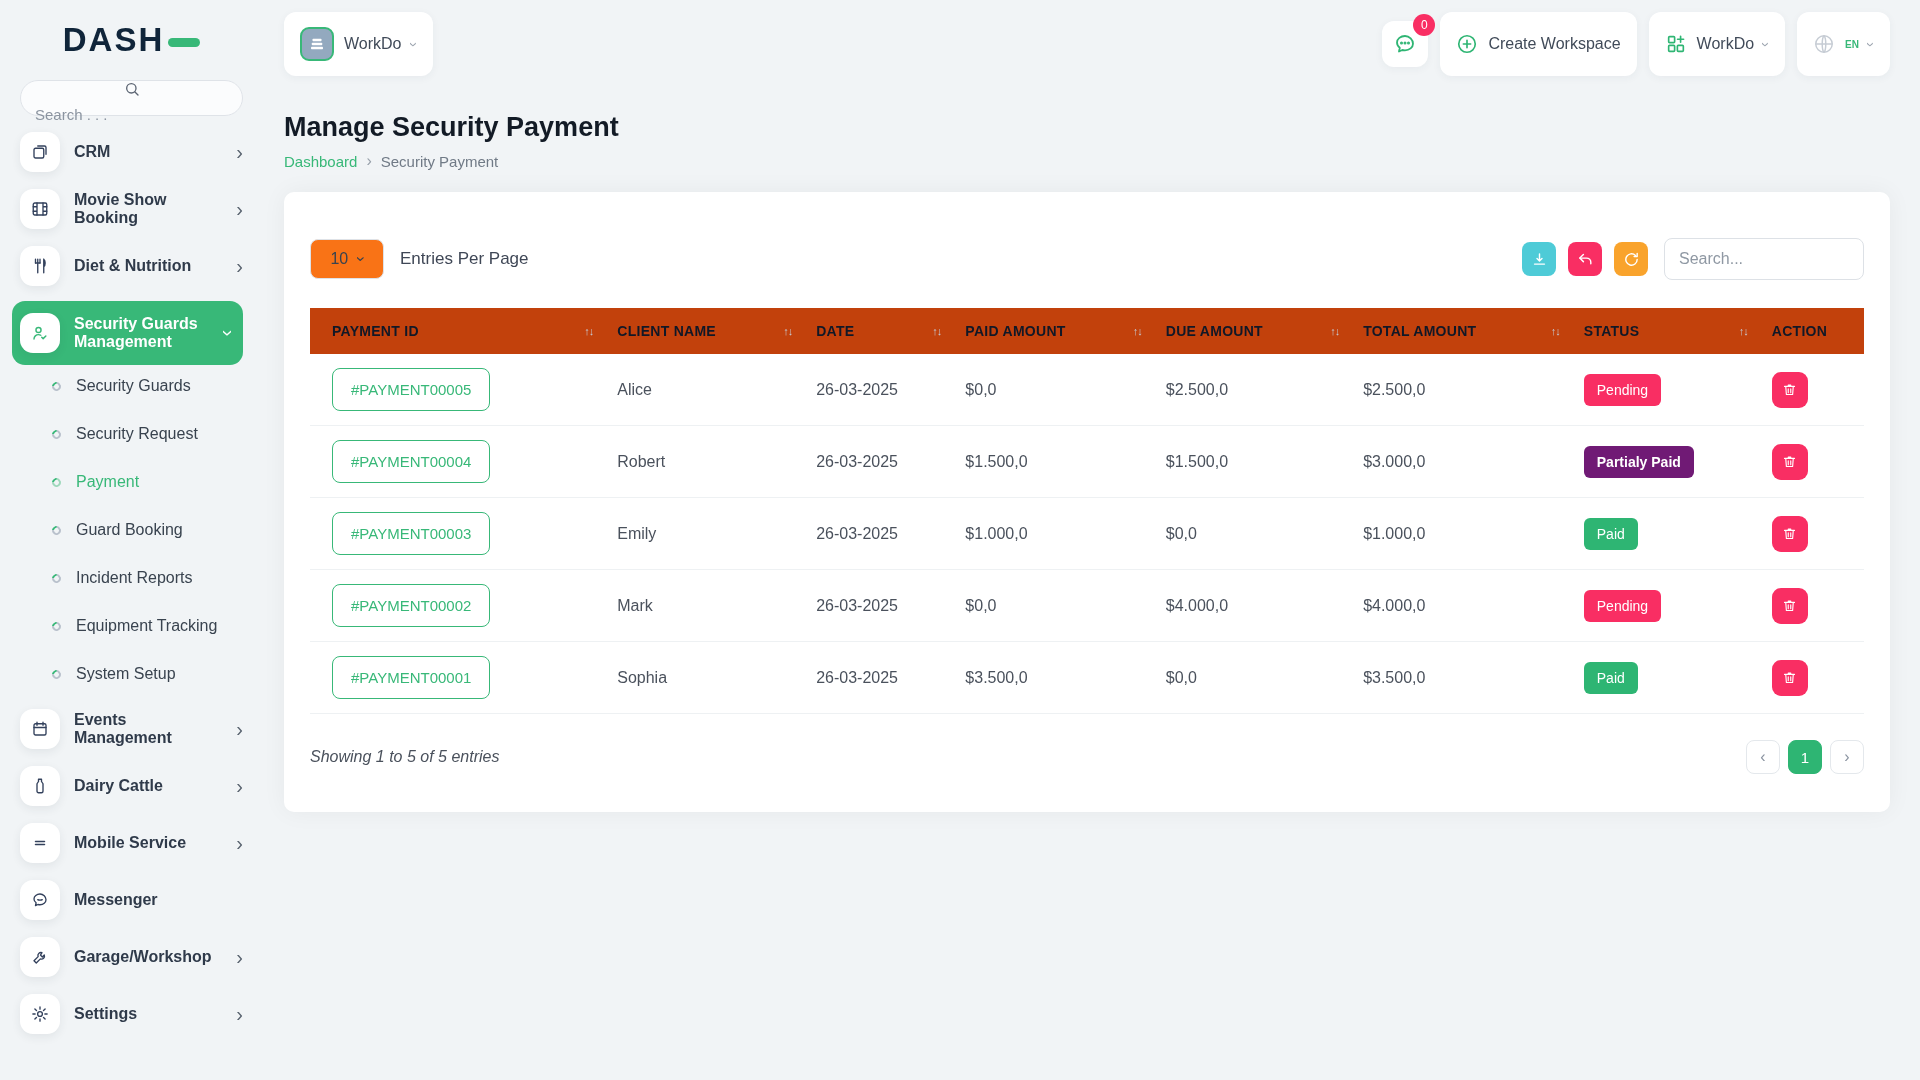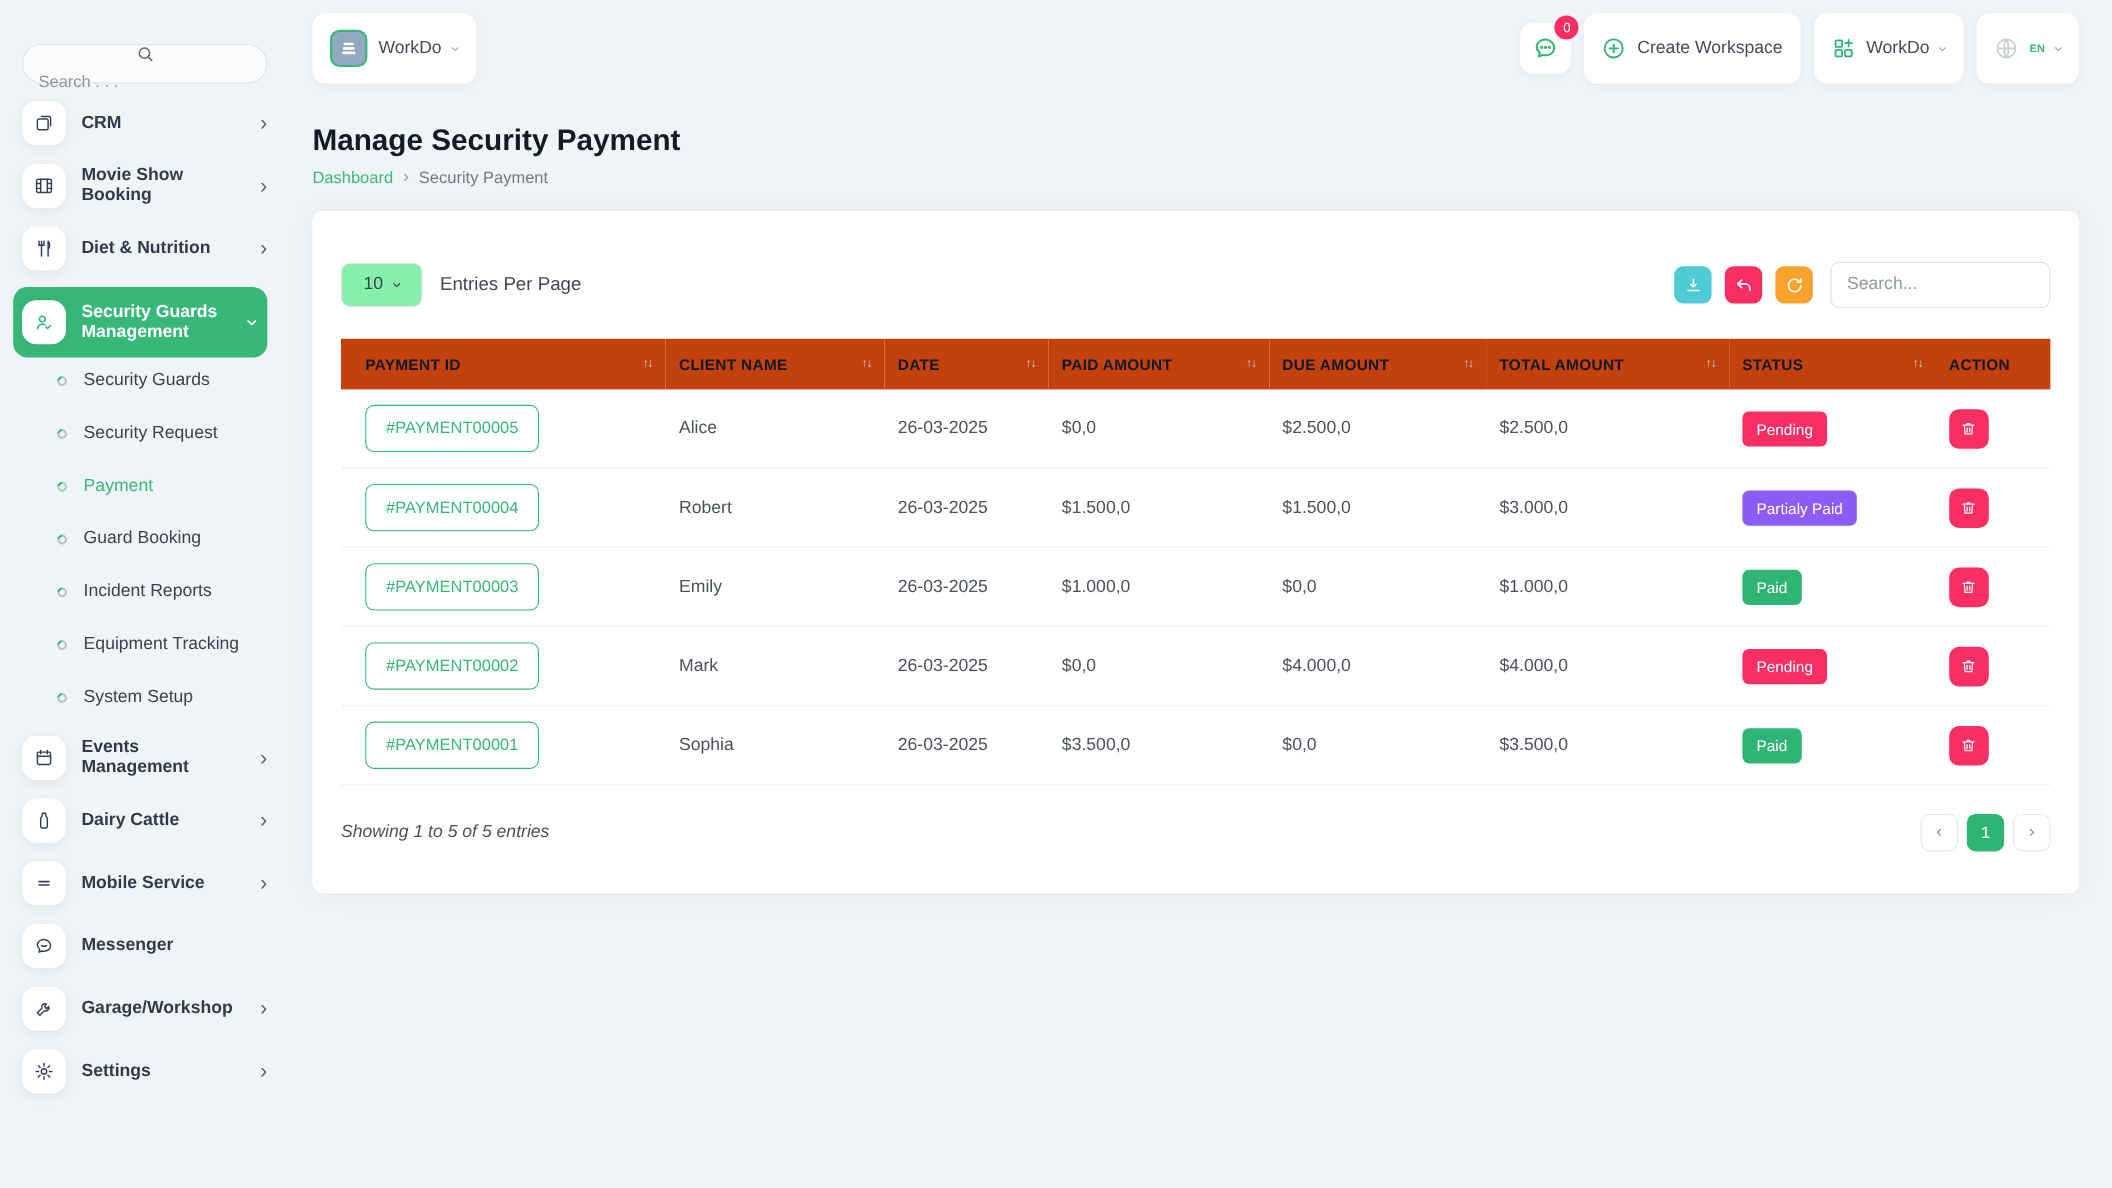--- a/index.html
+++ b/index.html
@@ -54,21 +54,21 @@
   .breadcrumb { margin-top:9px; display:flex; align-items:center; gap:9px; font-size:15px; }
   .breadcrumb .home { color:#38b878; cursor:pointer; }
   .breadcrumb .sep { color:#98a1ab; font-size:16px; }
   .breadcrumb .cur { color:#707a86; }
 
   
   .card { margin-top:22px; background:#ffffff; border-radius:10px; height:620px;
     box-shadow:0 0 24px rgba(34,41,47,.05); padding:46px 26px 24px 26px; }
   .controls { display:flex; align-items:center; margin-bottom:28px; }
   .select { width:74px; height:40px; border:1px solid #dee2e7; border-radius:8px; display:flex; align-items:center;
-    justify-content:center; gap:10px; font-size:16px; color:#39434f; cursor:pointer; background:#86efac; }
+    justify-content:center; gap:10px; font-size:16px; color:#39434f; cursor:pointer; background:#f97316; }
   .select .chev { font-size:16px; color:#39434f; }
   .controls .cap { margin-left:16px; font-size:17px; color:#3f4756; }
   .spacer { flex:1; }
   .sq-btn { width:34px; height:34px; border-radius:8px; border:none; display:flex; align-items:center;
     justify-content:center; margin-left:12px; cursor:pointer; }
   .sq-btn.teal { background:#4ecbd7; }
   .sq-btn.pink { background:#f92e63; }
   .sq-btn.orange { background:#f9a32c; }
   .tbl-search { margin-left:16px; width:200px; height:42px; border:1px solid #dde1e6; border-radius:8px;
     padding:0 14px; font-size:16px; color:#5b6472; outline:none; font-family:"Liberation Sans", sans-serif; }
@@ -78,38 +78,42 @@
   thead tr { background:#c2410c; }
   th { text-align:left; font-size:14px; font-weight:700; color:#111827; letter-spacing:.02em;
     padding:15px 12px; white-space:nowrap; }
   th:first-child, td:first-child { padding-left:22px; }
   .sort { float:right; font-size:11px; letter-spacing:-1px; color:#c6ccd6; margin-top:2px; cursor:pointer; }
   td { padding:14px 12px; font-size:16px; color:#4a515c; border-bottom:1px solid #eef1f3; height:68px; }
   .pay-pill { display:inline-block; border:1px solid #38b878; color:#38b878; background:#fff;
     border-radius:8px; padding:12px 18px; font-size:15px; cursor:pointer; }
   .badge { display:inline-block; border-radius:6px; padding:8px 13px; font-size:14px; color:#ffffff; }
   .b-pending { background:#f92e63; }
-  .b-partial { background:#8b5cf6; }
+  .b-partial { background:#701a75;font-weight:bold; }
   .b-paid    { background:#2eb573; }
   .del-btn { width:36px; height:36px; border:none; border-radius:9px; background:#f92e63;
     display:flex; align-items:center; justify-content:center; cursor:pointer; }
 
   .tfoot { display:flex; justify-content:space-between; align-items:center; margin-top:26px; }
   .showing { font-size:16px; color:#4a515c;font-style:italic; }
   .pager { display:flex; gap:8px; align-items:center; }
   .page-btn { width:34px; height:34px; border-radius:8px; background:#fff; border:1px solid #e4e8ec;
     color:#8a93a0; font-size:16px; display:flex; align-items:center; justify-content:center; cursor:pointer; }
   .page-btn.cur { background:#2eb573; border-color:#2eb573; color:#fff; font-size:15px; }
 
   svg { display:block; }
 </style>
 </head>
 <body>
 
 <aside class="sidebar">
+  <div class="logo">
+    <span class="logo-text">DASH</span>
+    <span class="logo-dash"></span>
+  </div>
 
   <div class="side-search">
     <span>
       <svg width="16" height="16" viewBox="0 0 24 24" fill="none" stroke="#5b6472" stroke-width="2" stroke-linecap="round">
           <circle cx="11" cy="11" r="7"></circle>
           <path d="M16.5 16.5L21 21"></path>
         </svg>
     </span>
     <input type="text" placeholder="Search . . ." style="">
   </div>

